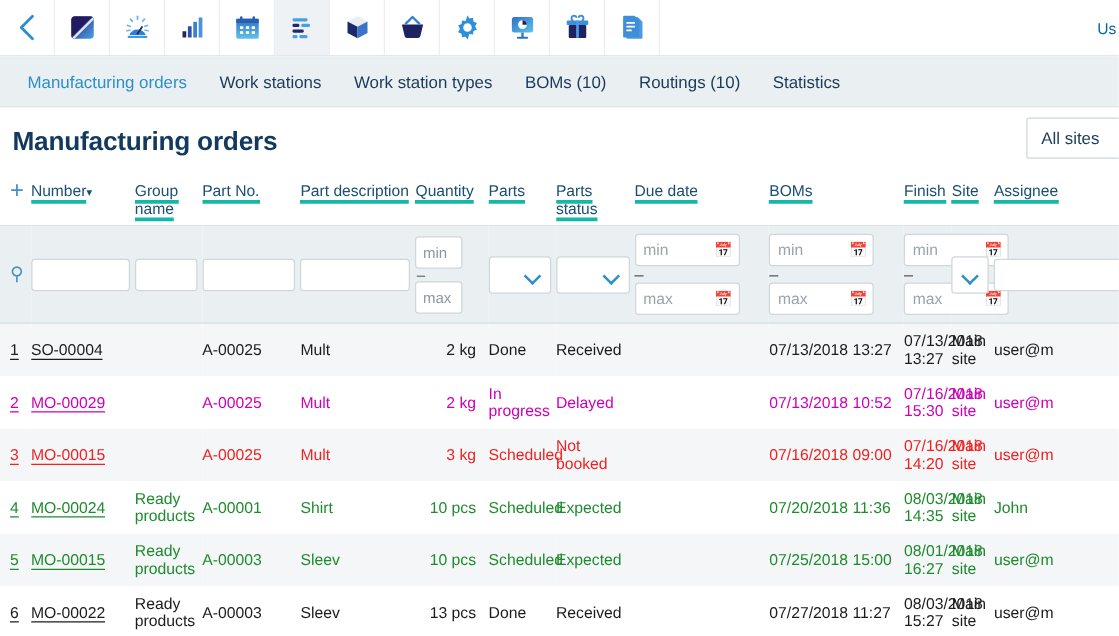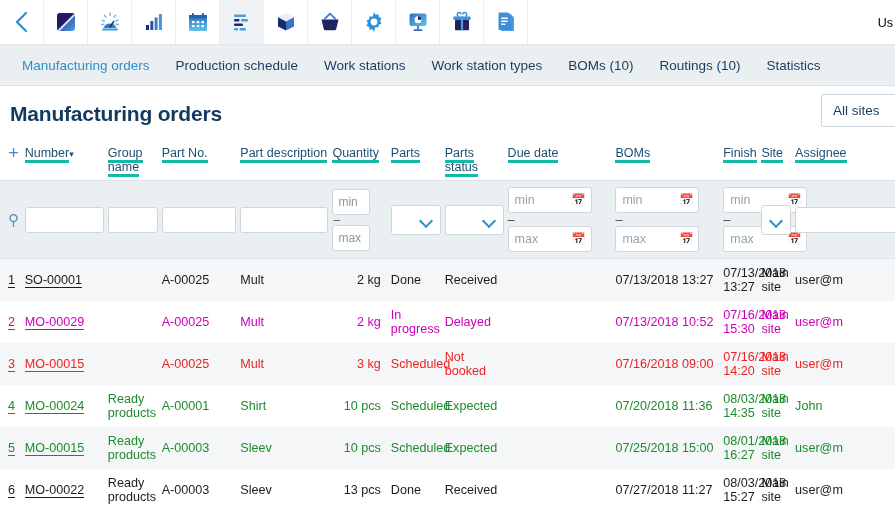--- a/index.html
+++ b/index.html
@@ -29,21 +29,21 @@
     border-right: 1px solid #eceff1;
     cursor: pointer;
   }
   .navcell:first-child { border-right: 1px solid #eceff1; }
   .navcell.active { background: #eff2f5; }
   .navcell svg { display: block; }
   #user-label {
     position: absolute;
     right: 0px; top: 0; height: 45px;
     display: flex; align-items: center;
-    color: #000000;
+    color: #0369a1;
     font-size: 12.5px;
     padding-right: 2px;
     white-space: nowrap;
     overflow: hidden;
   }
 
   
   #tabstrip {
     height: 41px;
     background: #eaeff2;
@@ -337,21 +337,20 @@
         <rect x="7" y="13.5" width="4.5" height="1.5" rx="0.7"></rect>
       </g>
     </svg>
   </div>
 
   <div id="user-label">Us</div>
 </div>
 
 <div id="tabstrip">
   <div class="tab active">Manufacturing orders</div>
-  <div class="tab">Production schedule</div>
   <div class="tab">Work stations</div>
   <div class="tab">Work station types</div>
   <div class="tab">BOMs (10)</div>
   <div class="tab">Routings (10)</div>
   <div class="tab">Statistics</div>
 </div>
 
 <div id="titlebar">
   <div id="page-title">Manufacturing orders</div>
   <div id="site-select">
@@ -493,21 +492,21 @@
       </td>
       <td>
         <input class="fin" value="" style="">
       </td>
     </tr>
   </thead>
 
   <tbody id="tbody">
         <tr class="odd">
           <td class="numcell c-dark"><span>1</span></td>
-          <td class="c-dark"><span class="lnk">SO-00001</span></td>
+          <td class="c-dark"><span class="lnk">SO-00004</span></td>
           <td class="c-dark"><span></span></td>
           <td class="c-dark"><span>A-00025</span></td>
           <td class="c-dark"><span>Mult</span></td>
           <td class="c-dark qty"><span>2 kg</span></td>
           <td class="c-dark"><span>Done</span></td>
           <td class="c-dark"><span>Received</span></td>
           <td class="c-dark"><span></span></td>
           <td class="c-dark"><span>07/13/2018 13:27</span></td>
           <td class="c-dark"><span>07/13/2018 13:27</span></td>
           <td class="c-dark"><span>Main site</span></td>

